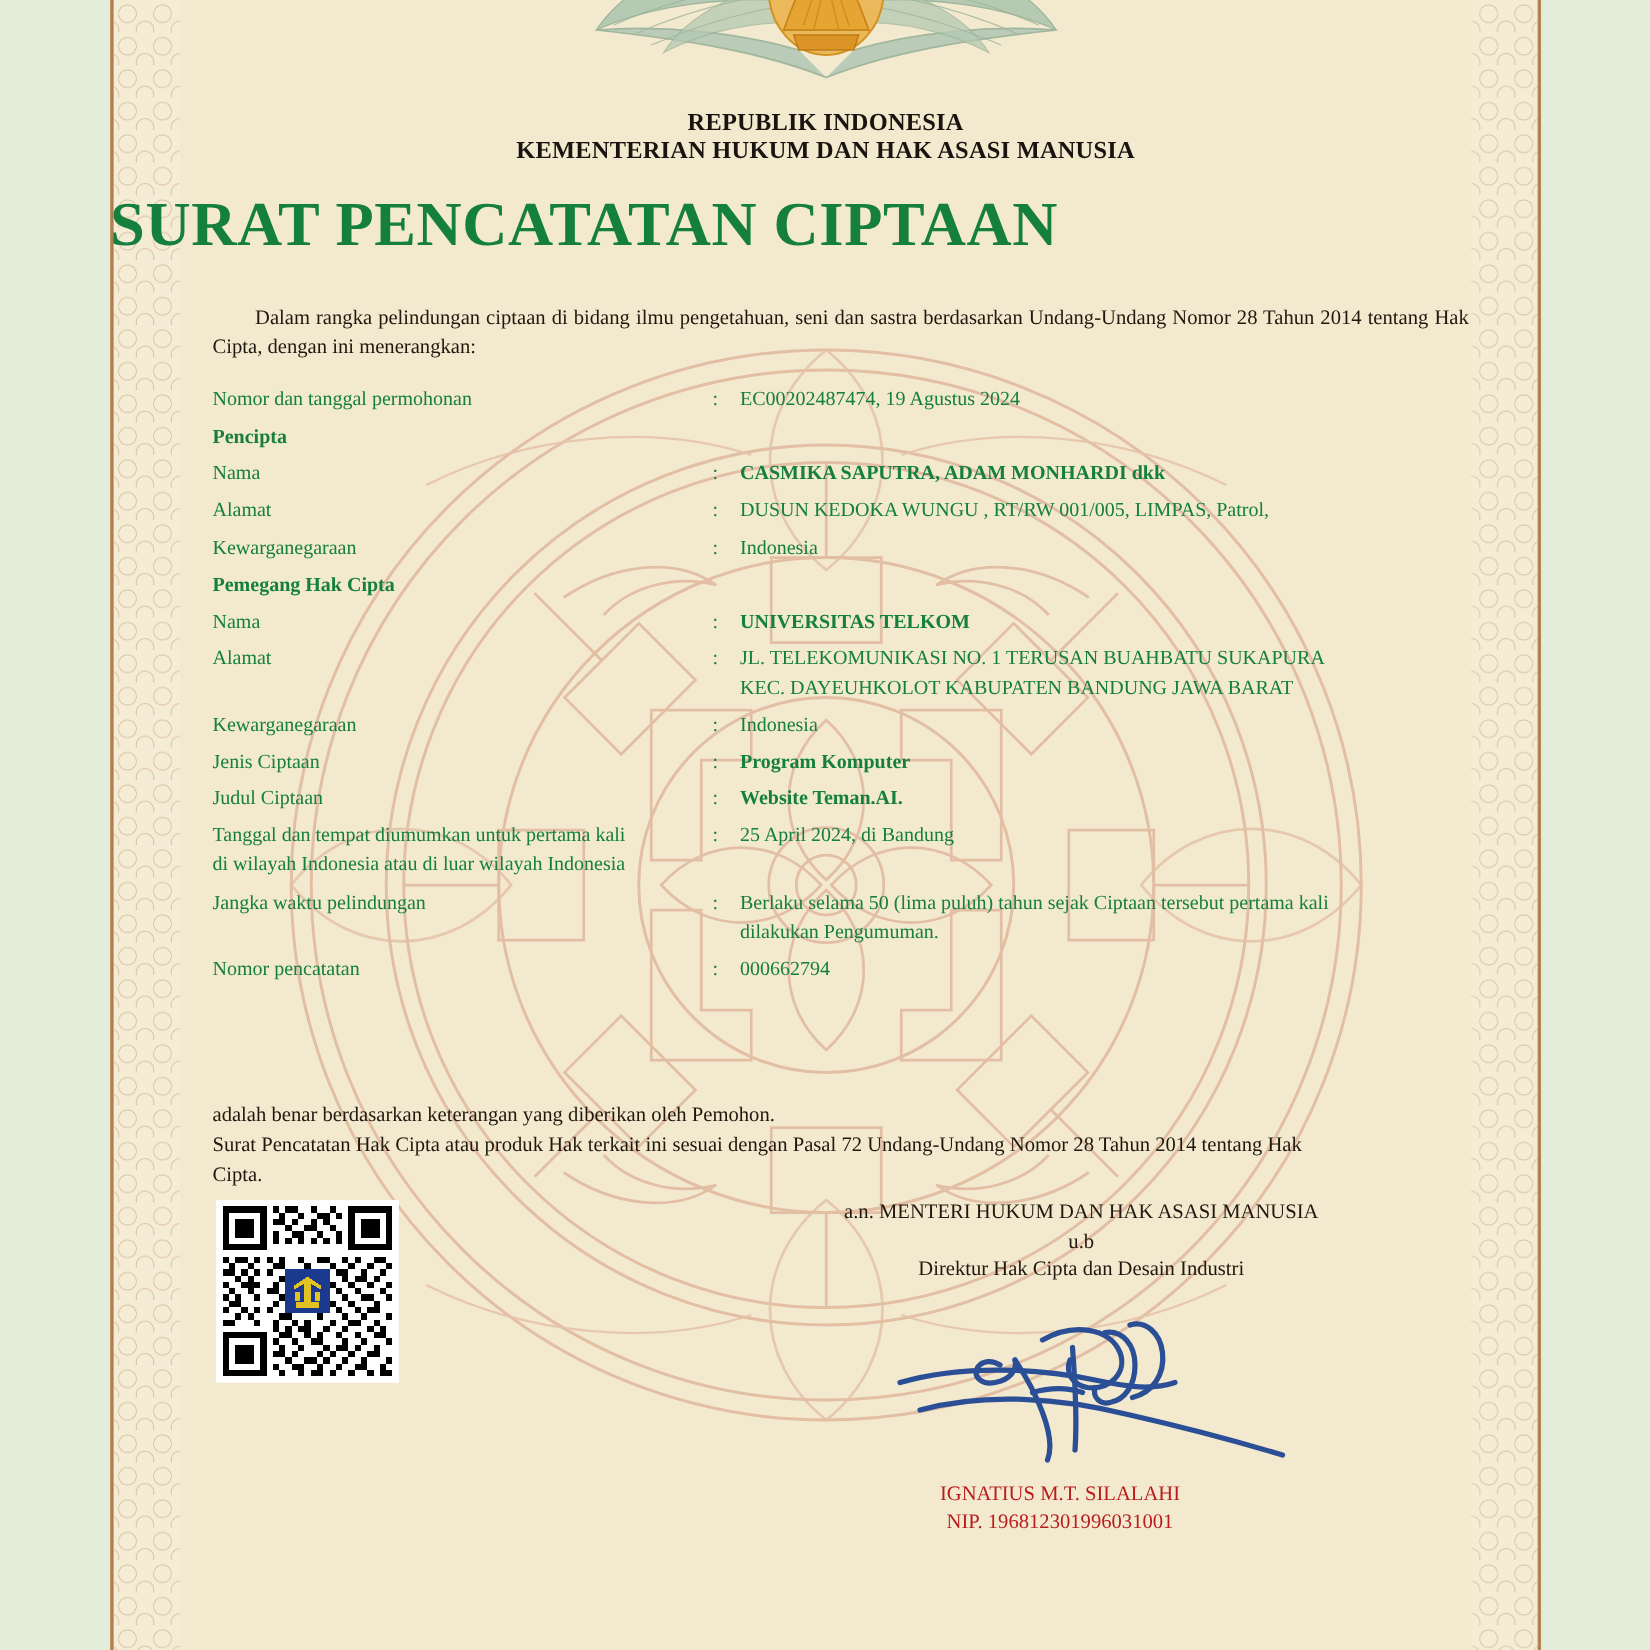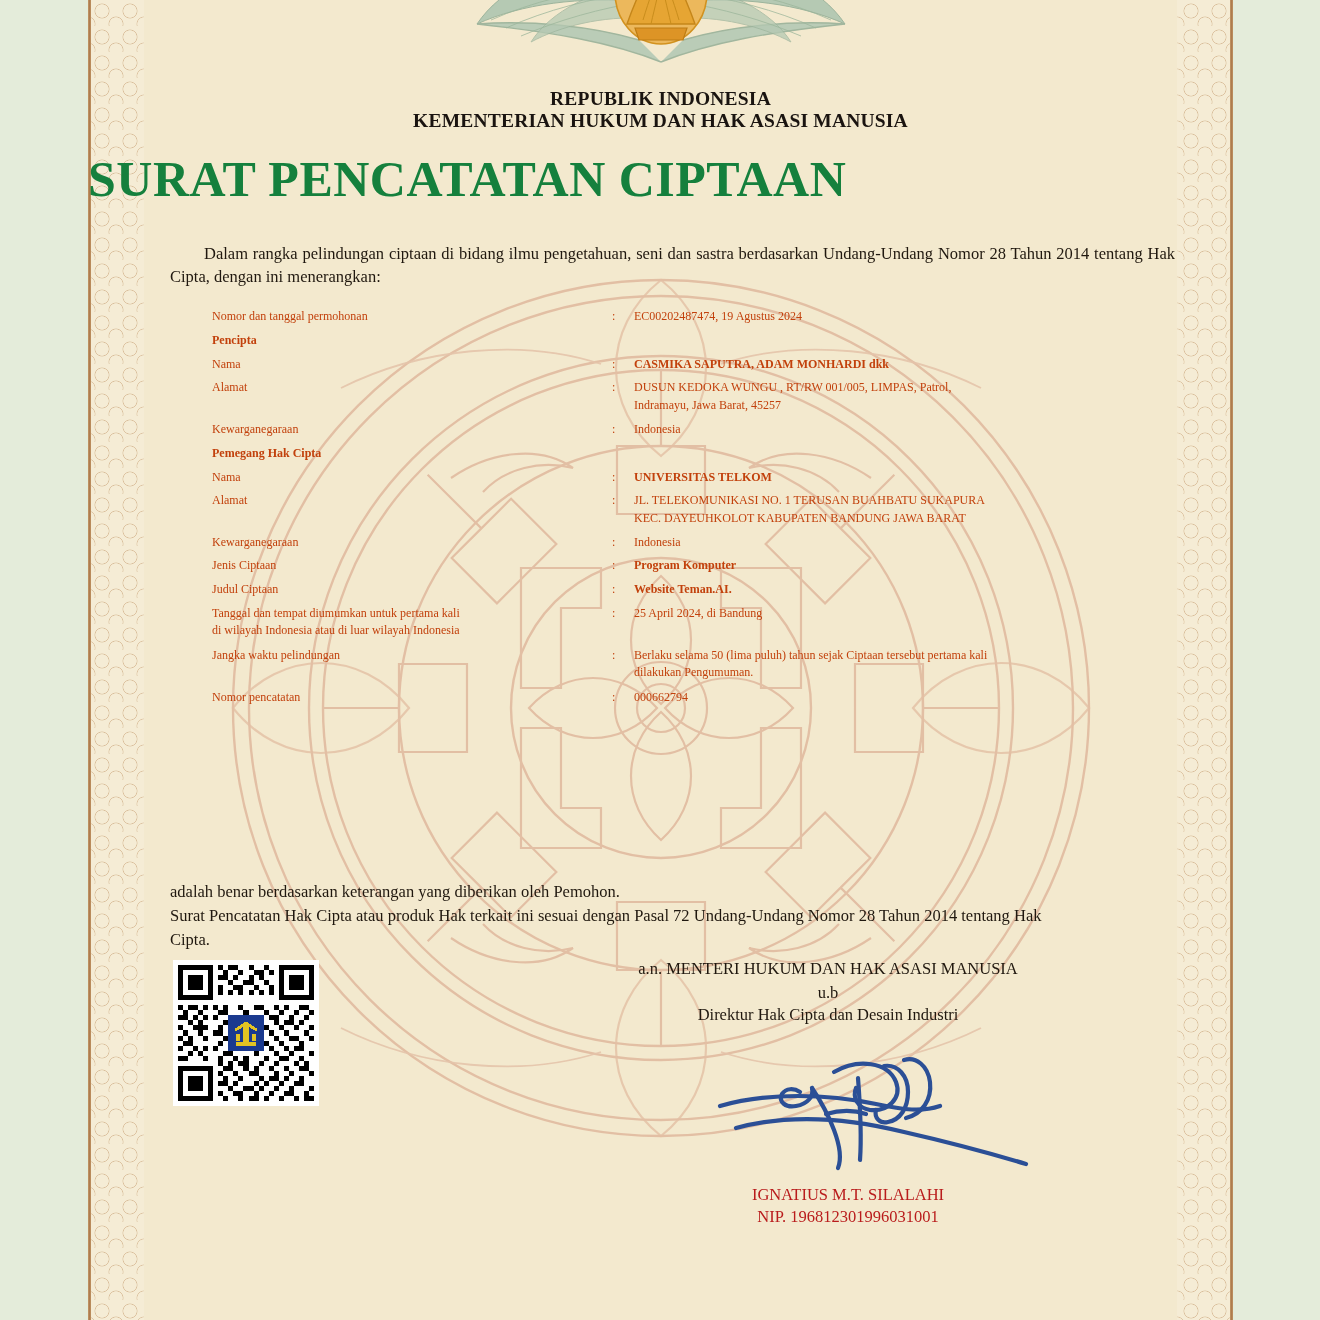--- a/index.html
+++ b/index.html
@@ -118,23 +118,22 @@
     color: #20180f;
     text-indent: 34px;
   }
 
   
   .rows {
     position: absolute;
     top: 308px;
     left: 82px;
     width: 1010px;
-    font-size: 12px;
-    color: #c2410c;
-    margin-left: 42px;
+    font-size: 16px;
+    color: #15803d;
   }
   .row {
     display: flex;
     align-items: flex-start;
     margin-bottom: 6px;
   }
   .row .label {
     width: 400px;
     flex: 0 0 400px;
     line-height: 1.45;
@@ -174,21 +173,21 @@
     height: 146px;
     background: #ffffff;
     padding: 0;
   }
   .qr-wrap svg { display: block; }
 
   
   .sign-block {
     position: absolute;
     top: 958px;
-    left: 450px;
+    left: 487px;
     width: 580px;
     text-align: center;
     font-size: 16.5px;
     line-height: 1.34;
     color: #20180f;
   }
   .sign-block .ub { margin-top: 2px; }
 
   .signature {
     position: absolute;
@@ -342,21 +341,20 @@
         <div class="label">Nama</div>
         <div class="colon">:</div>
         <div class="value bold">CASMIKA SAPUTRA, ADAM MONHARDI dkk</div>
       </div>
 
       <div class="row">
         <div class="label">Alamat</div>
         <div class="colon">:</div>
         <div class="value">
           <div>DUSUN KEDOKA WUNGU , RT/RW 001/005, LIMPAS, Patrol,</div>
-          <div>Indramayu, Jawa Barat, 45257</div>
         </div>
       </div>
 
       <div class="row gap-small">
         <div class="label">Kewarganegaraan</div>
         <div class="colon">:</div>
         <div class="value">Indonesia</div>
       </div>
 
       <div class="row section gap-small">

